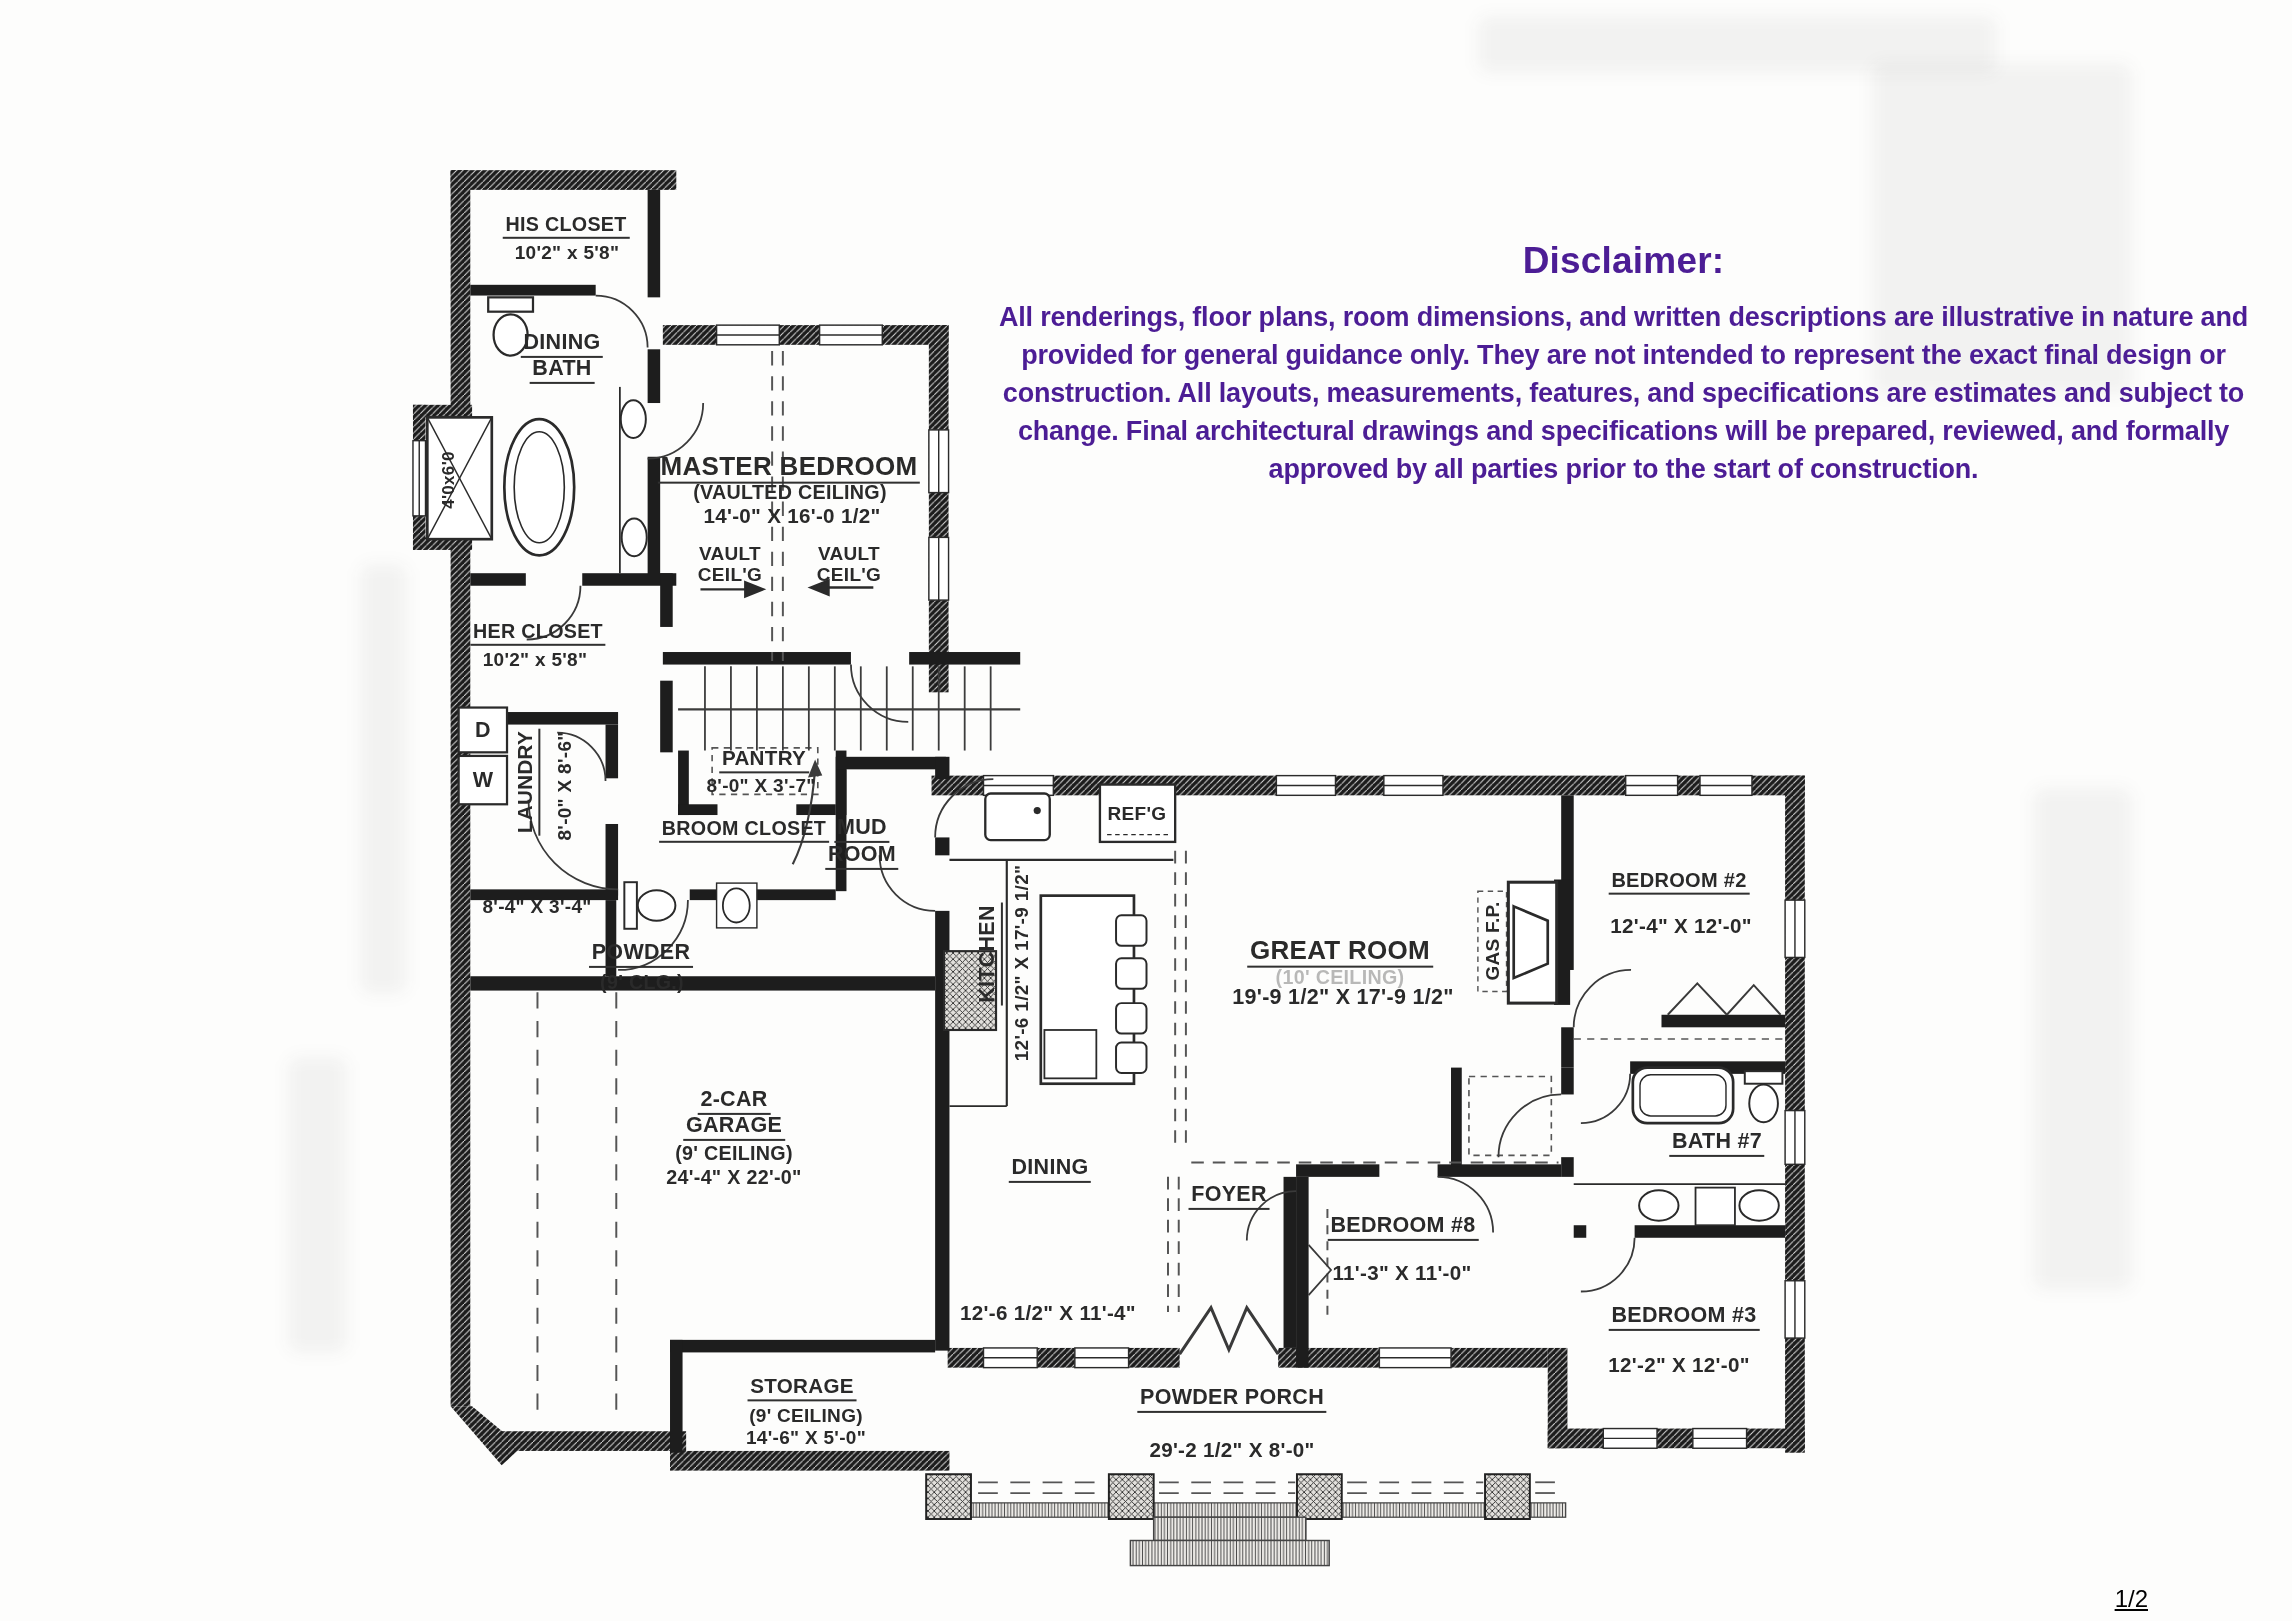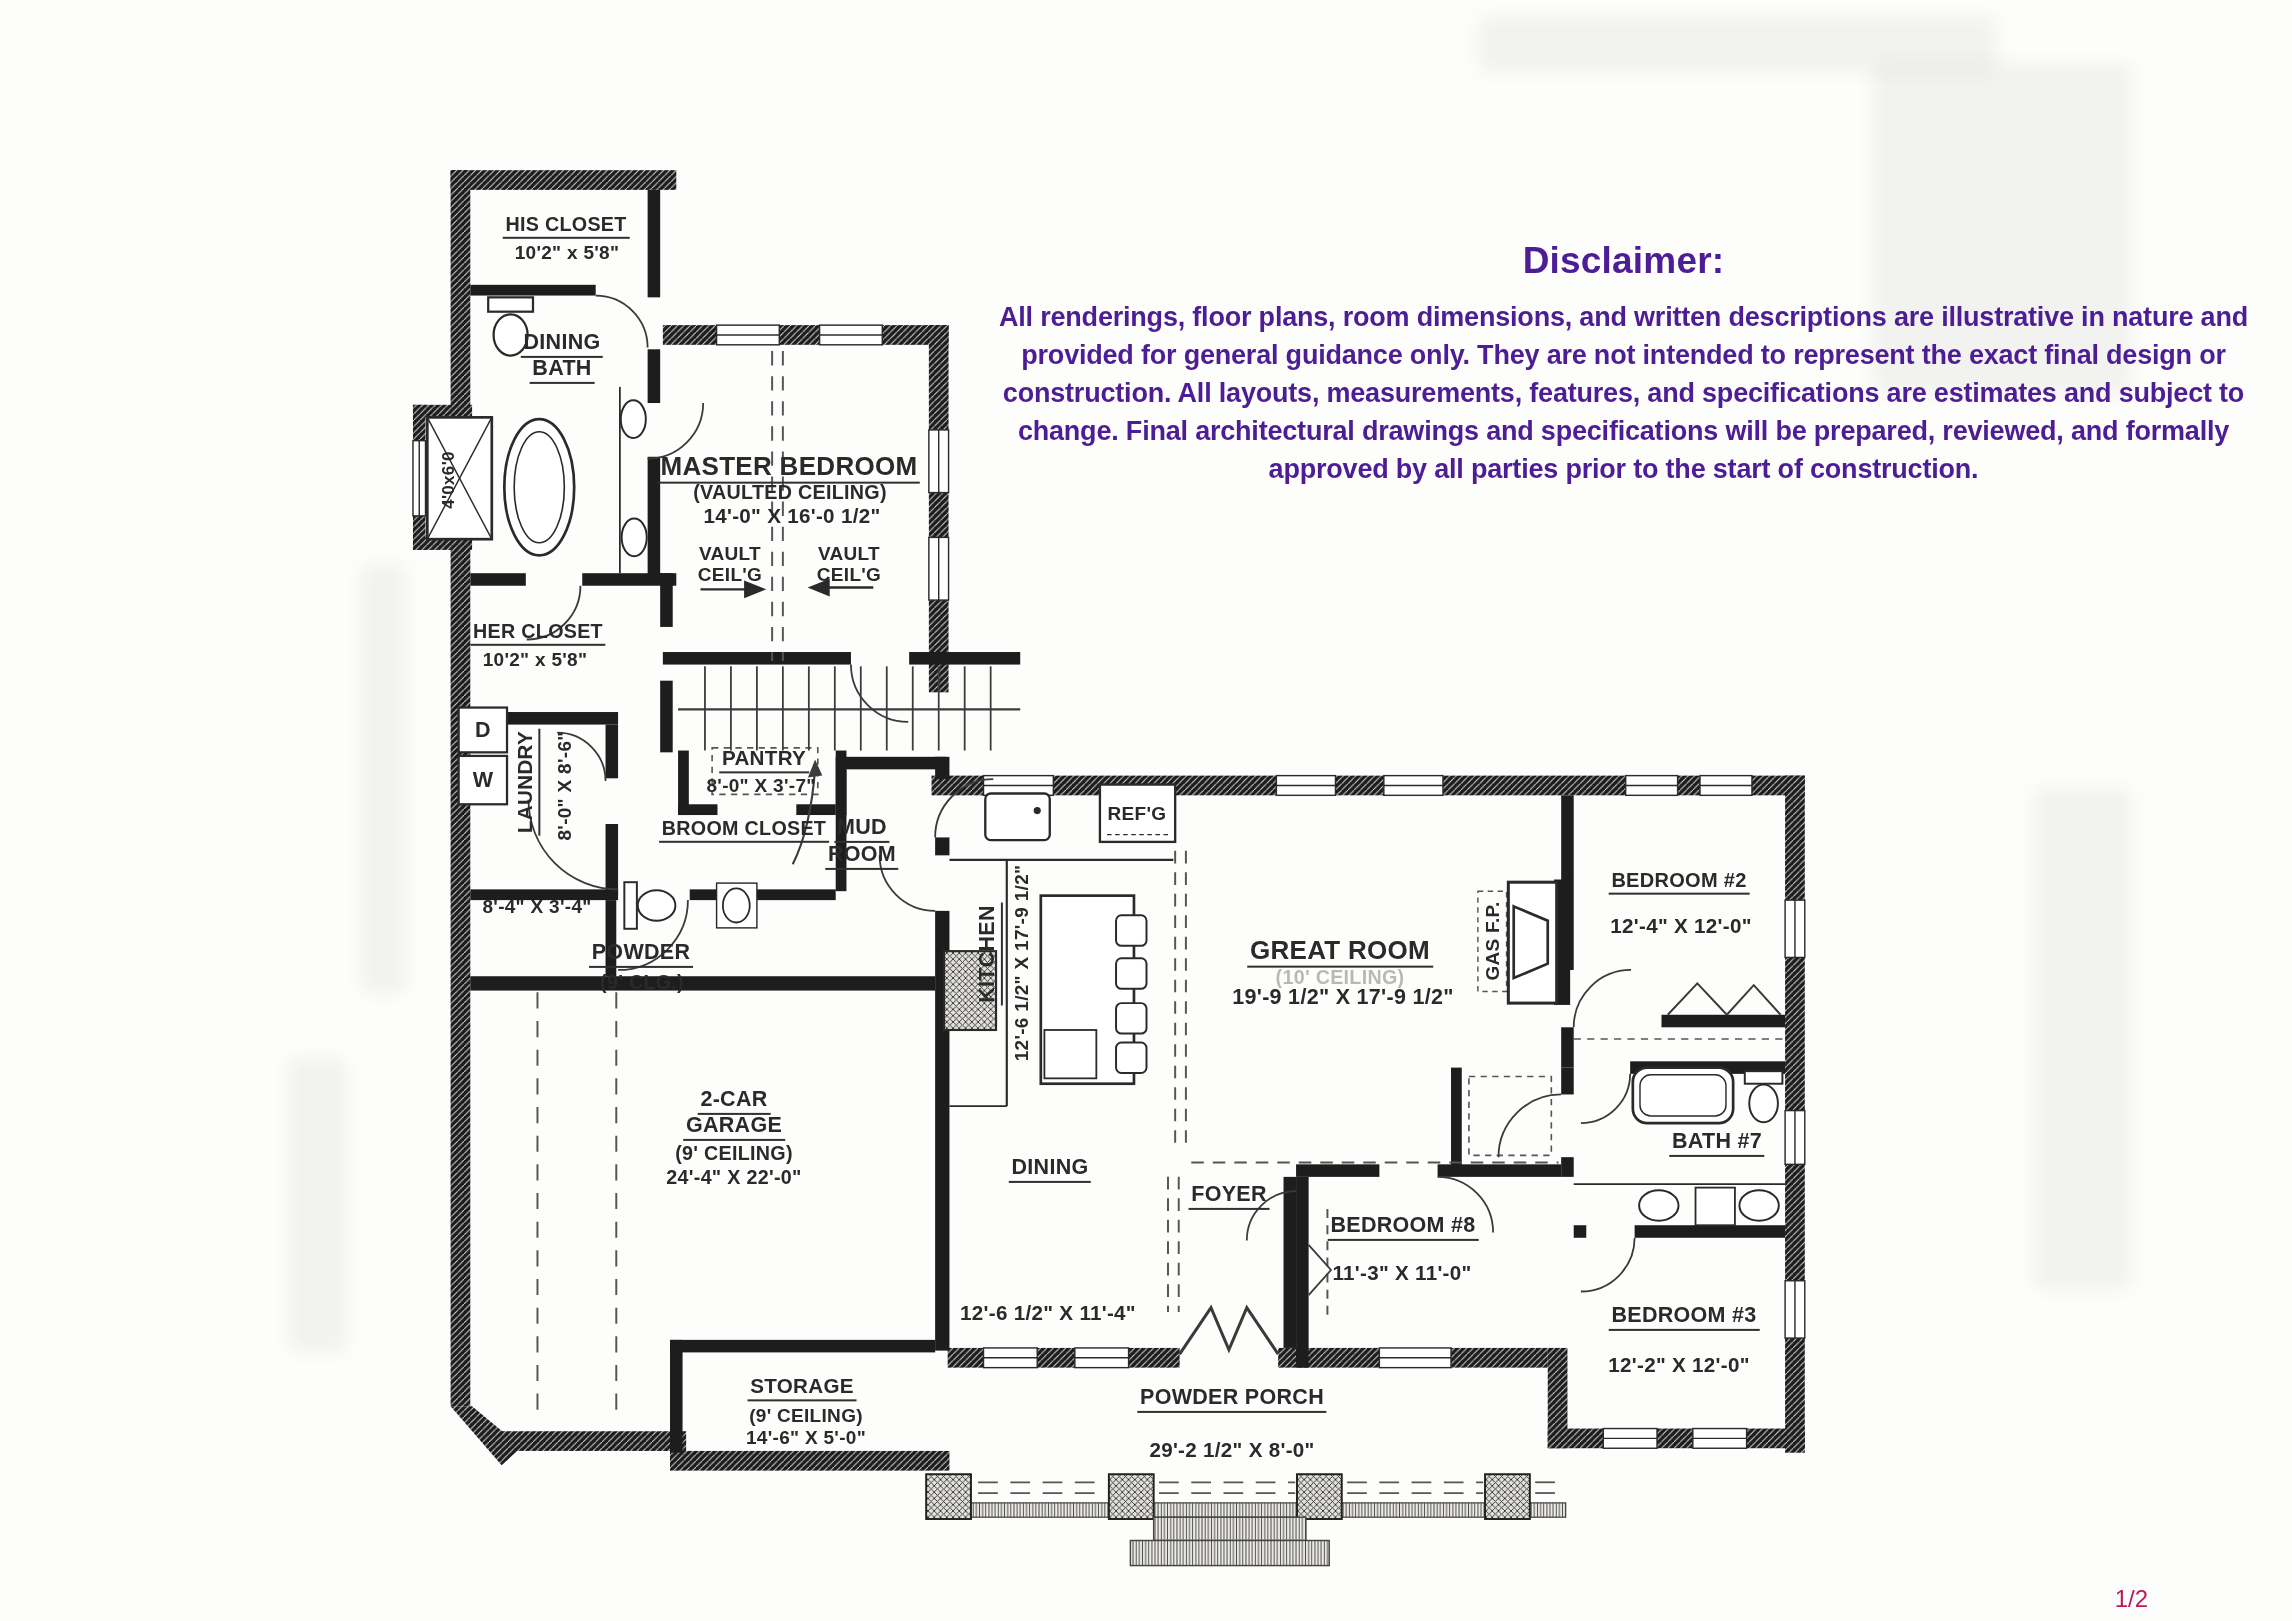--- a/index.html
+++ b/index.html
@@ -27,21 +27,21 @@
   .vert{transform:translate(-50%,-50%) rotate(-90deg);}
   .s19{font-size:17px}.s21{font-size:19px}.s22{font-size:19.7px}
   .s23{font-size:20.6px}.s24{font-size:21.5px}.s25{font-size:20px}.s26{font-size:26px}
   .ghost{opacity:.32;border:none;}
   .disclaimer{
     position:absolute;left:965px;top:240px;width:1317px;
     text-align:center;color:#4c1d95;
   }
   .disclaimer .dtitle{font-size:37px;font-weight:700;margin:0 0 10.7px 0;letter-spacing:0.2px;}
   .disclaimer .dbody{font-size:27px;line-height:38px;font-weight:600;margin:16px;letter-spacing:-0.2px;}
-  .pagenum{position:absolute;right:56px;bottom:9px;font-size:24px;font-weight:400;color:#be185d;}
+  .pagenum{position:absolute;right:56px;bottom:9px;font-size:24px;font-weight:400;color:#000000;text-decoration:underline;}
   .smudge{position:absolute;background:rgba(40,40,40,.05);filter:blur(8px);border-radius:10.7px;}
 </style>
 </head>
 <body>
 
 <div id="plan">
 
   <div class="smudge" style="left:360px;top:564px;width:47px;height:430px;"></div>
   <div class="smudge" style="left:288px;top:1057px;width:59px;height:296px;"></div>
   <div class="smudge" style="left:1872px;top:63px;width:260px;height:331px;"></div>

